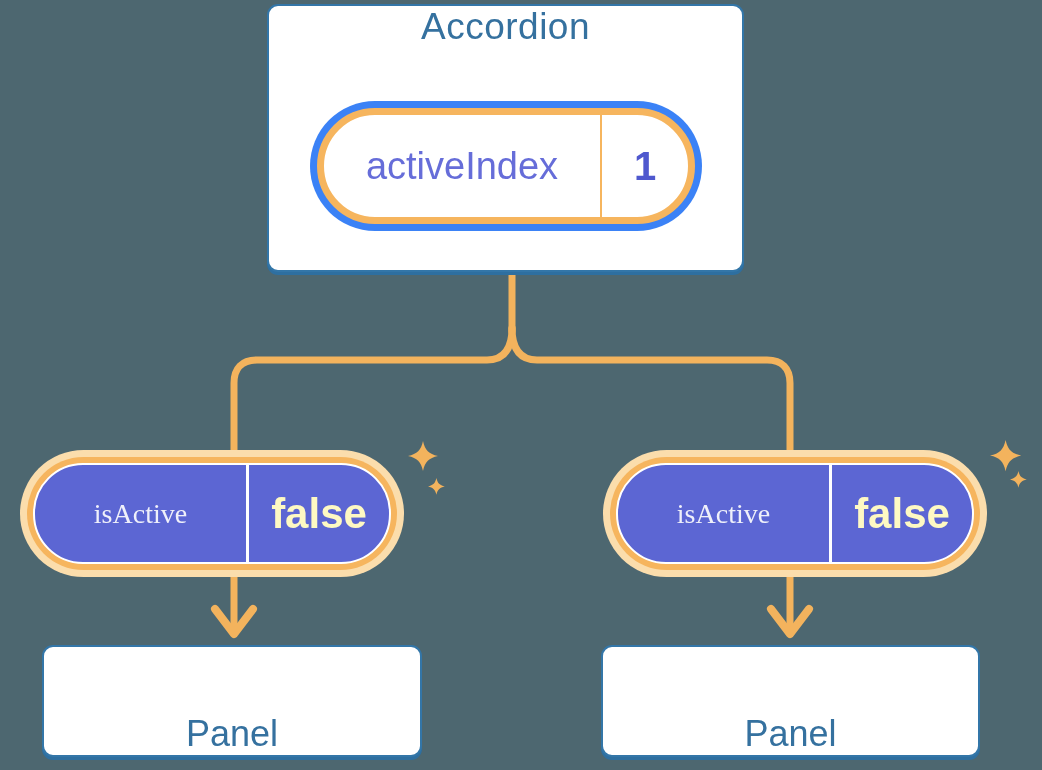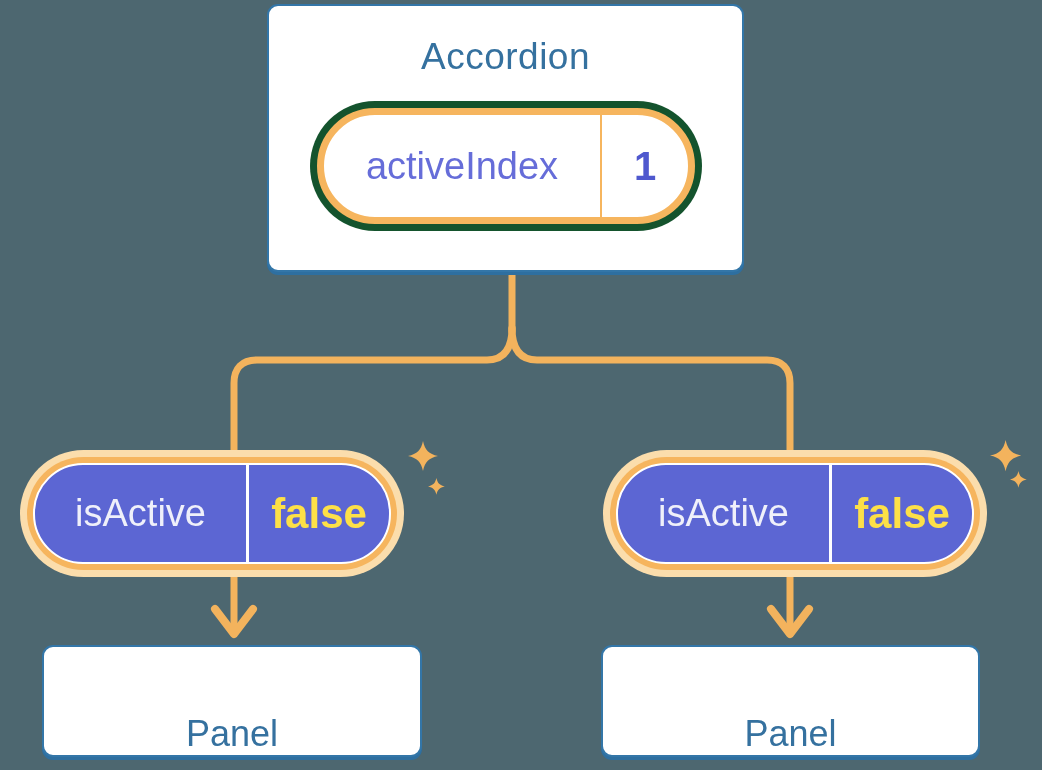--- a/index.html
+++ b/index.html
@@ -18,33 +18,32 @@
   .card {
     position:absolute;
     background:#ffffff;
     border:2px solid #3376A8;
     border-radius:11px;
     box-shadow:0 3px 0 #2E6FA0;
     box-sizing:border-box;
   }
   .accordion-card { left:267px; top:4px; width:477px; height:268px; }
   .card-title {
-    margin-top:30px;
     text-align:center;
     font-size:37px;
     font-weight:500;
     letter-spacing:.5px;
     color:#35719F;
   }
 
   
   .state-glow {
     position:absolute; left:41px; top:95px;
     width:392px; height:130px;
-    background:#14532d;
+    background:#3b82f6;
     border-radius:65px;
     padding:7px;
     box-sizing:border-box;
   }
   .state-pill {
     width:100%; height:100%;
     background:#ffffff;
     border:7px solid #F6B55E;
     border-radius:58px;
     box-sizing:border-box;
@@ -85,26 +84,26 @@
     background:#5C66D3;
     border:2px solid #ffffff;
     border-radius:50px;
     box-sizing:border-box;
     display:flex;
     align-items:stretch;
     overflow:hidden;
   }
   .prop-label-cell {
     width:211px; display:flex; align-items:center; justify-content:center;
-    font-size:38px; color:#EFF0FA;
+    font-size:28px; color:#EFF0FA;font-family:Liberation Serif, serif;
   }
   .prop-divider { width:3px; background:#ffffff; }
   .prop-value-cell {
     flex:1; display:flex; align-items:center; justify-content:center;
-    font-size:42px; font-weight:bold; color:#fde047;
+    font-size:42px; font-weight:bold; color:#fef9c3;
   }
 
   
   .panel-card {
     display:flex; align-items:flex-end; justify-content:center;
     font-size:36px; font-weight:500; color:#35719F;
   }
   .panel-card.left  { left:42px;  top:645px; width:380px; height:112px; }
   .panel-card.right { left:601px; top:645px; width:379px; height:112px; }
 </style>

